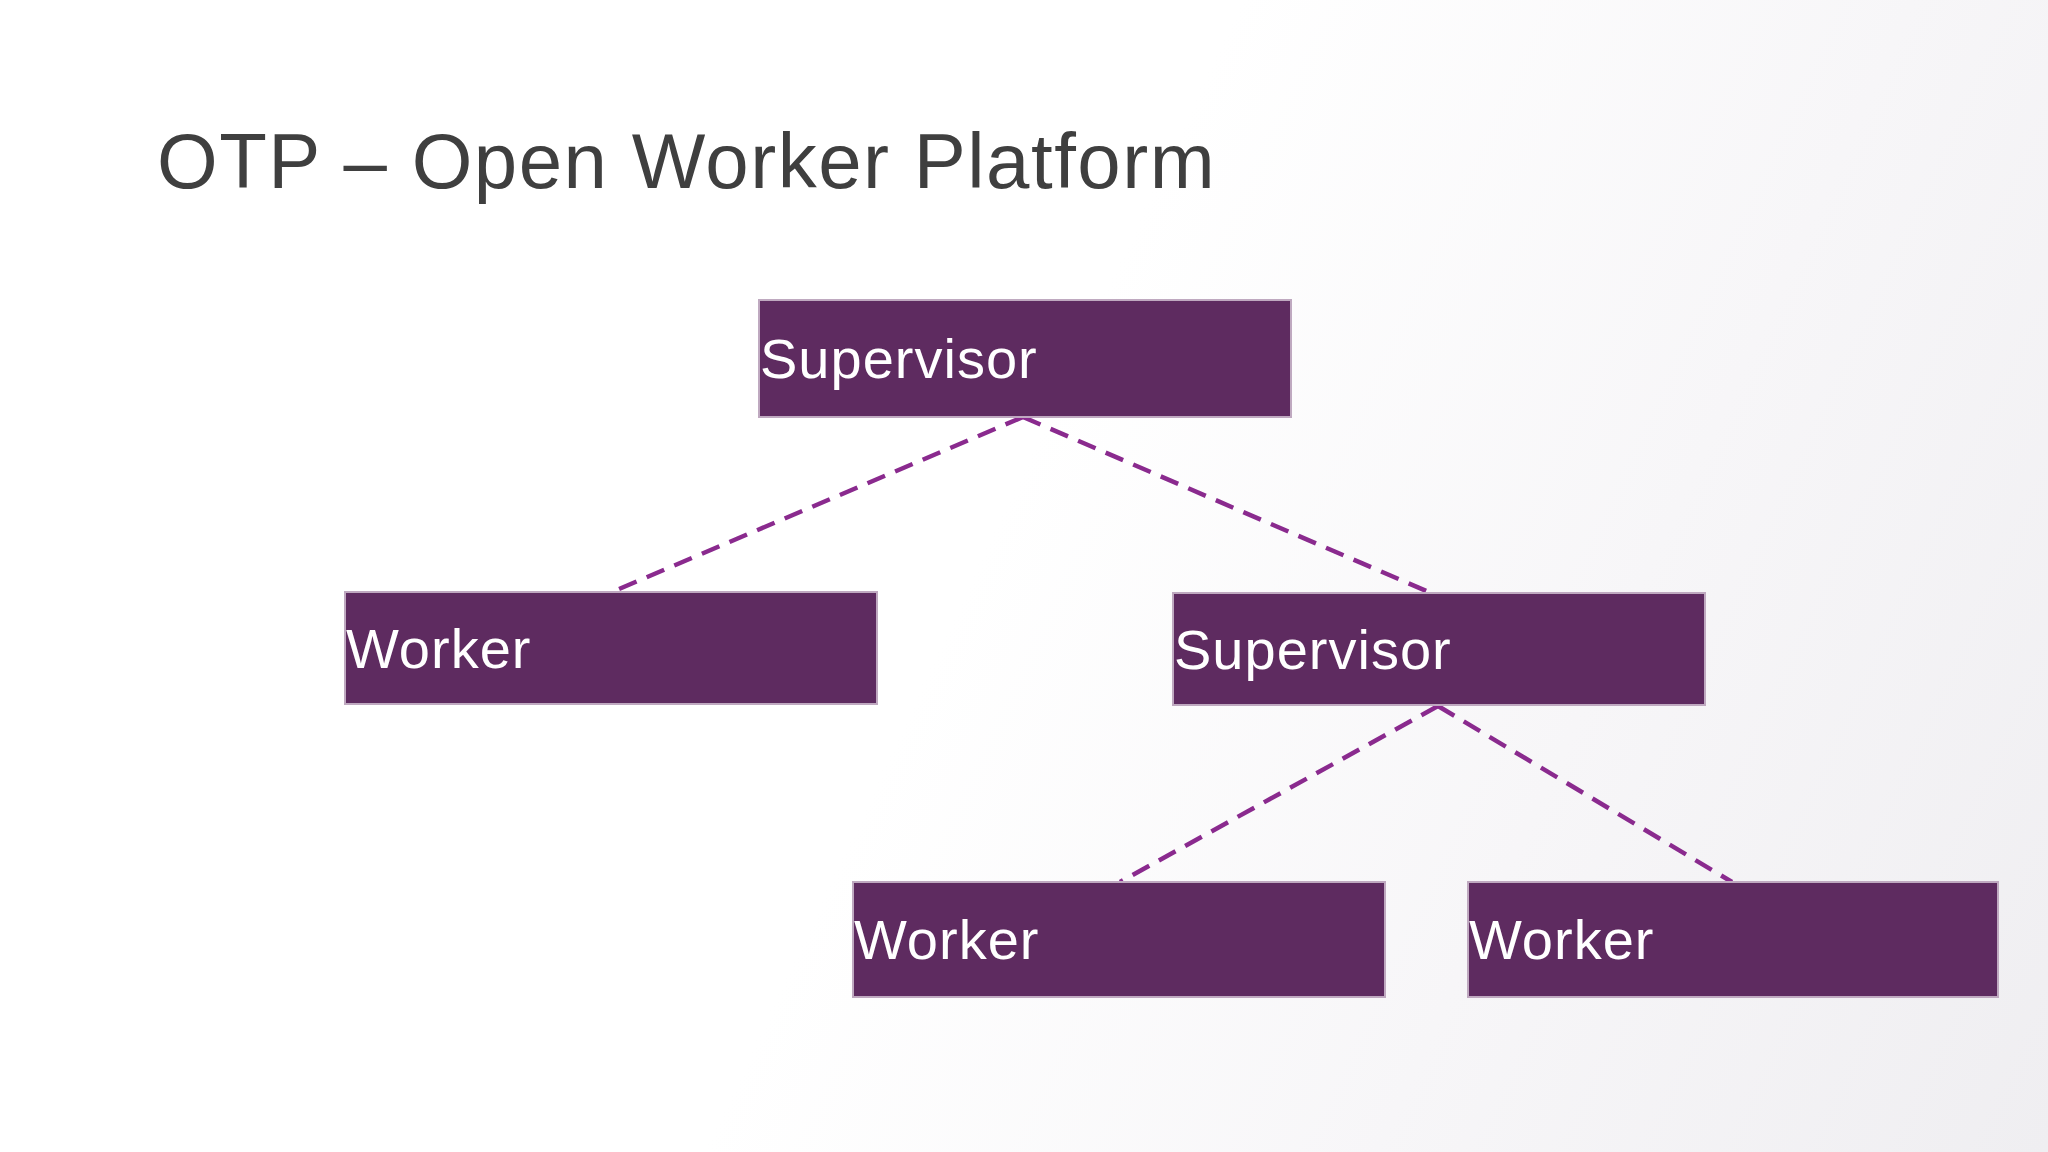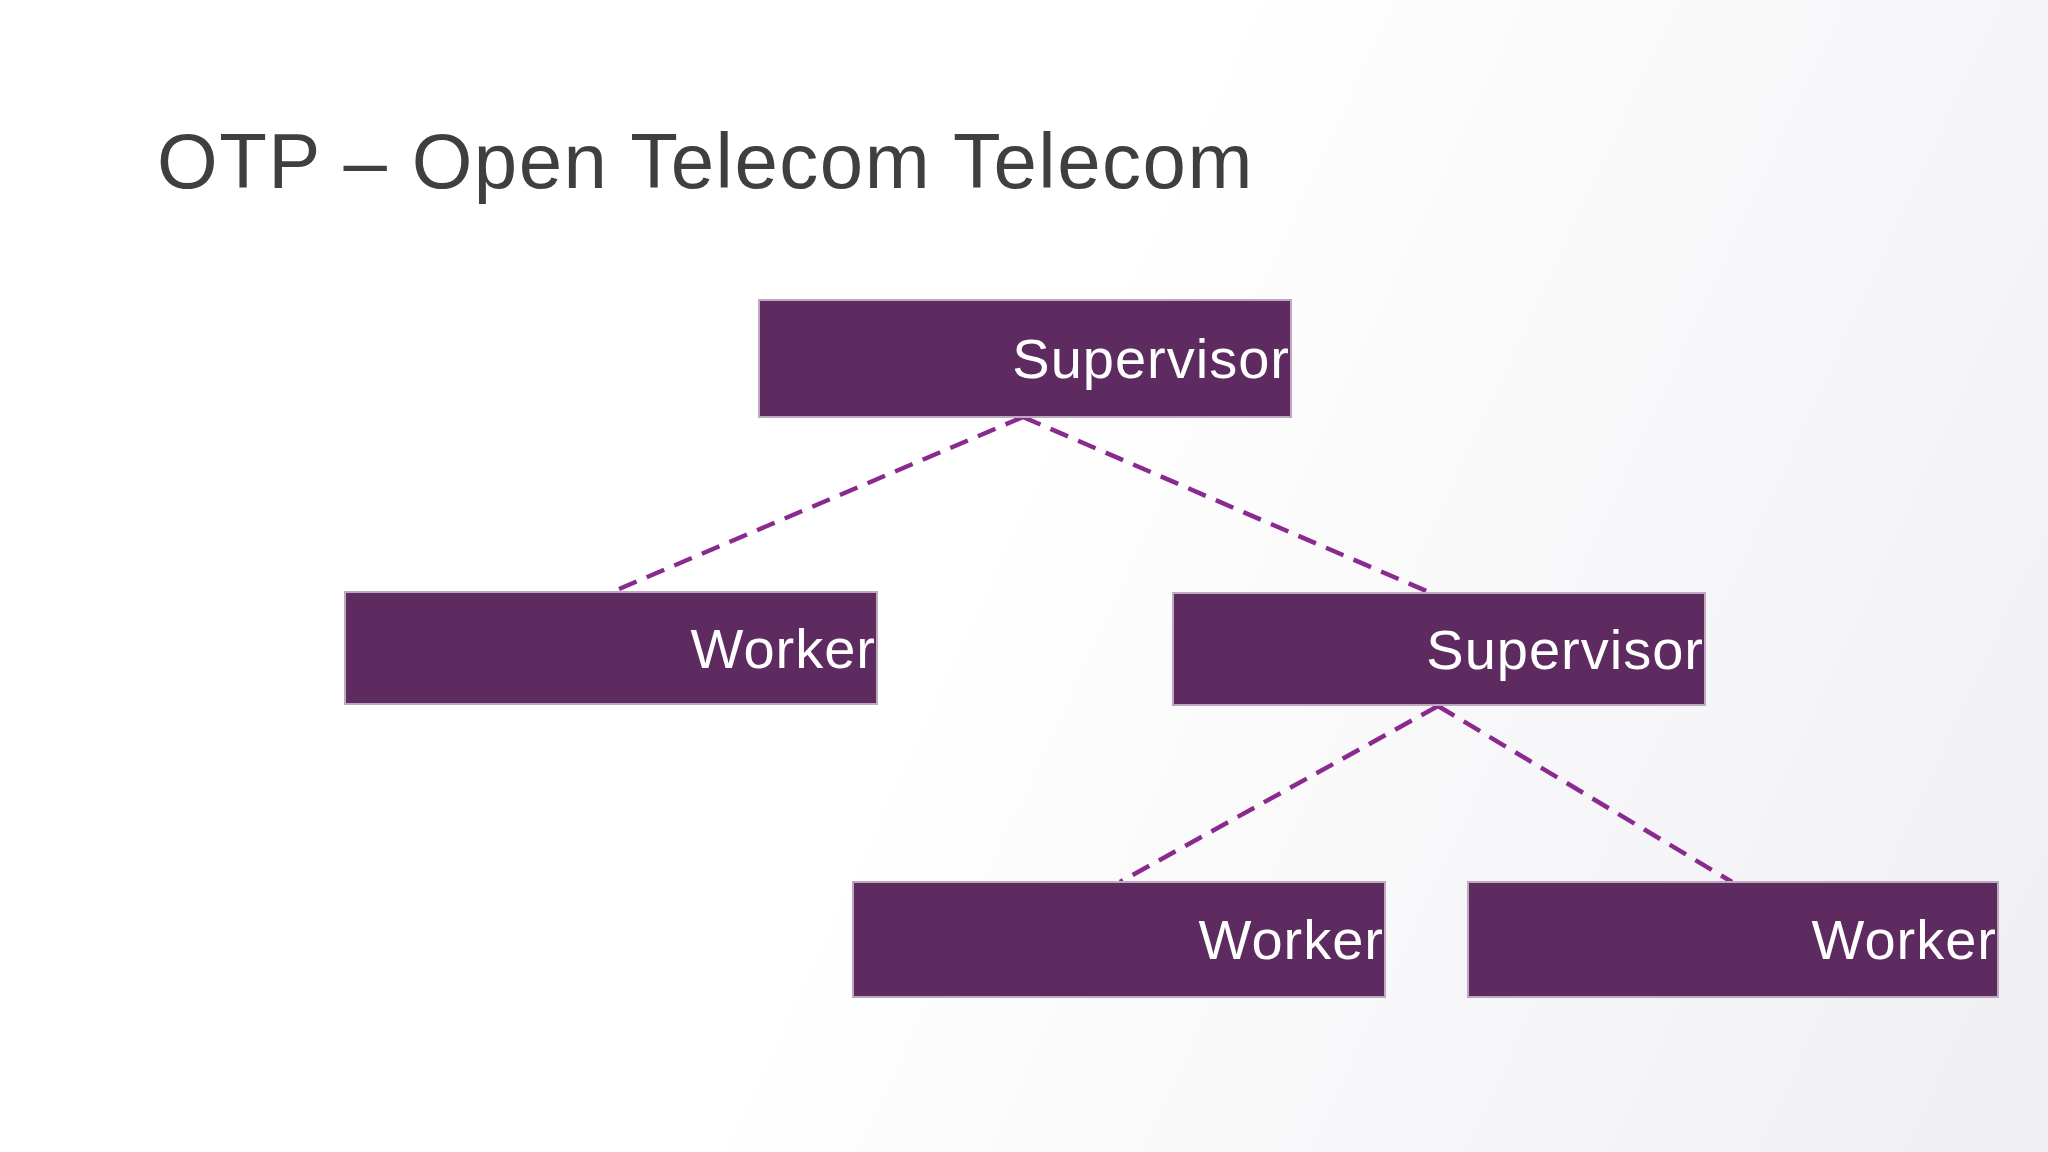--- a/index.html
+++ b/index.html
@@ -41,41 +41,41 @@
     stroke-width:4.5;
     stroke-dasharray:19 11;
   }
   .node{
     position:absolute;
     background:var(--box-fill);
     border:2px solid var(--box-border);
     box-sizing:border-box;
     display:flex;
     align-items:center;
-    justify-content:flex-end;
+    justify-content:flex-start;
   }
   .node .label{
     color:var(--box-text);
     font-size:56px;
     font-weight:400;
     letter-spacing:1px;
     white-space:nowrap;
   }
   .node-root      {left:758px; top:299px; width:534px; height:119px;}
   .node-worker-l  {left:344px; top:591px; width:534px; height:114px;}
   .node-sup-r     {left:1172px;top:592px; width:534px; height:114px;}
   .node-worker-bl {left:852px; top:881px; width:534px; height:117px;}
   .node-worker-br {left:1467px;top:881px; width:532px; height:117px;}
 </style>
 </head>
 <body>
 
 <div class="stage">
 
-  <h1 class="slide-title">OTP – Open Telecom Telecom</h1>
+  <h1 class="slide-title">OTP – Open Worker Platform</h1>
 
   <svg class="connectors" viewBox="0 0 2048 1152">
     <line x1="1023" y1="417" x2="612" y2="592"></line>
     <line x1="1023" y1="417" x2="1431" y2="593"></line>
     <line x1="1438" y1="706" x2="1120" y2="882"></line>
     <line x1="1438" y1="706" x2="1732" y2="882"></line>
   </svg>
 
   <div class="node node-root">
     <span class="label">Supervisor</span>

